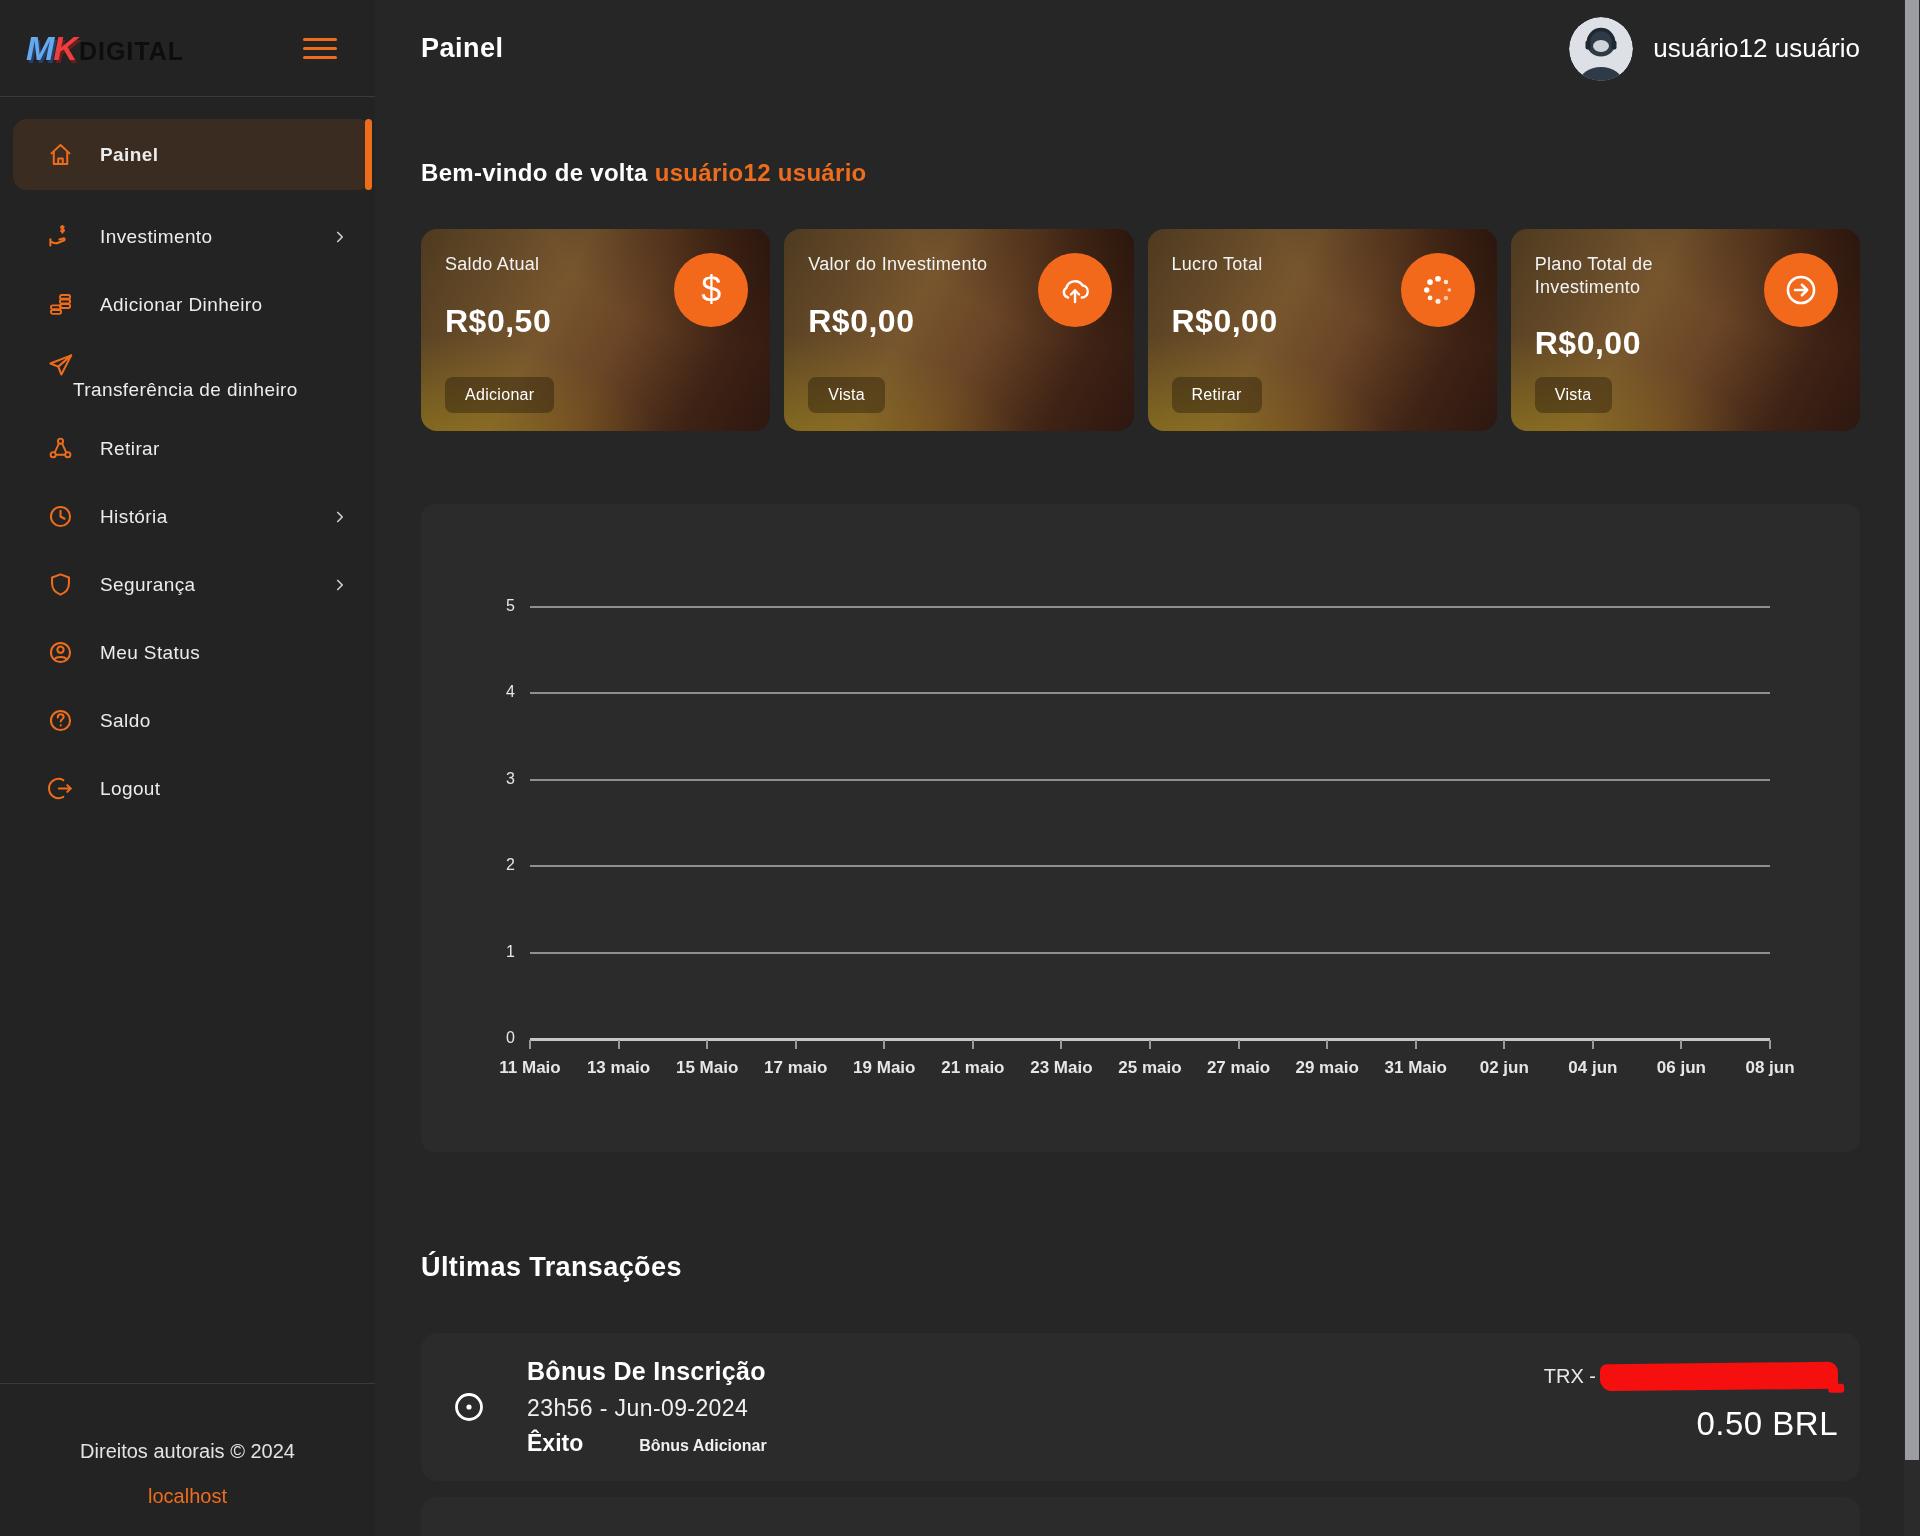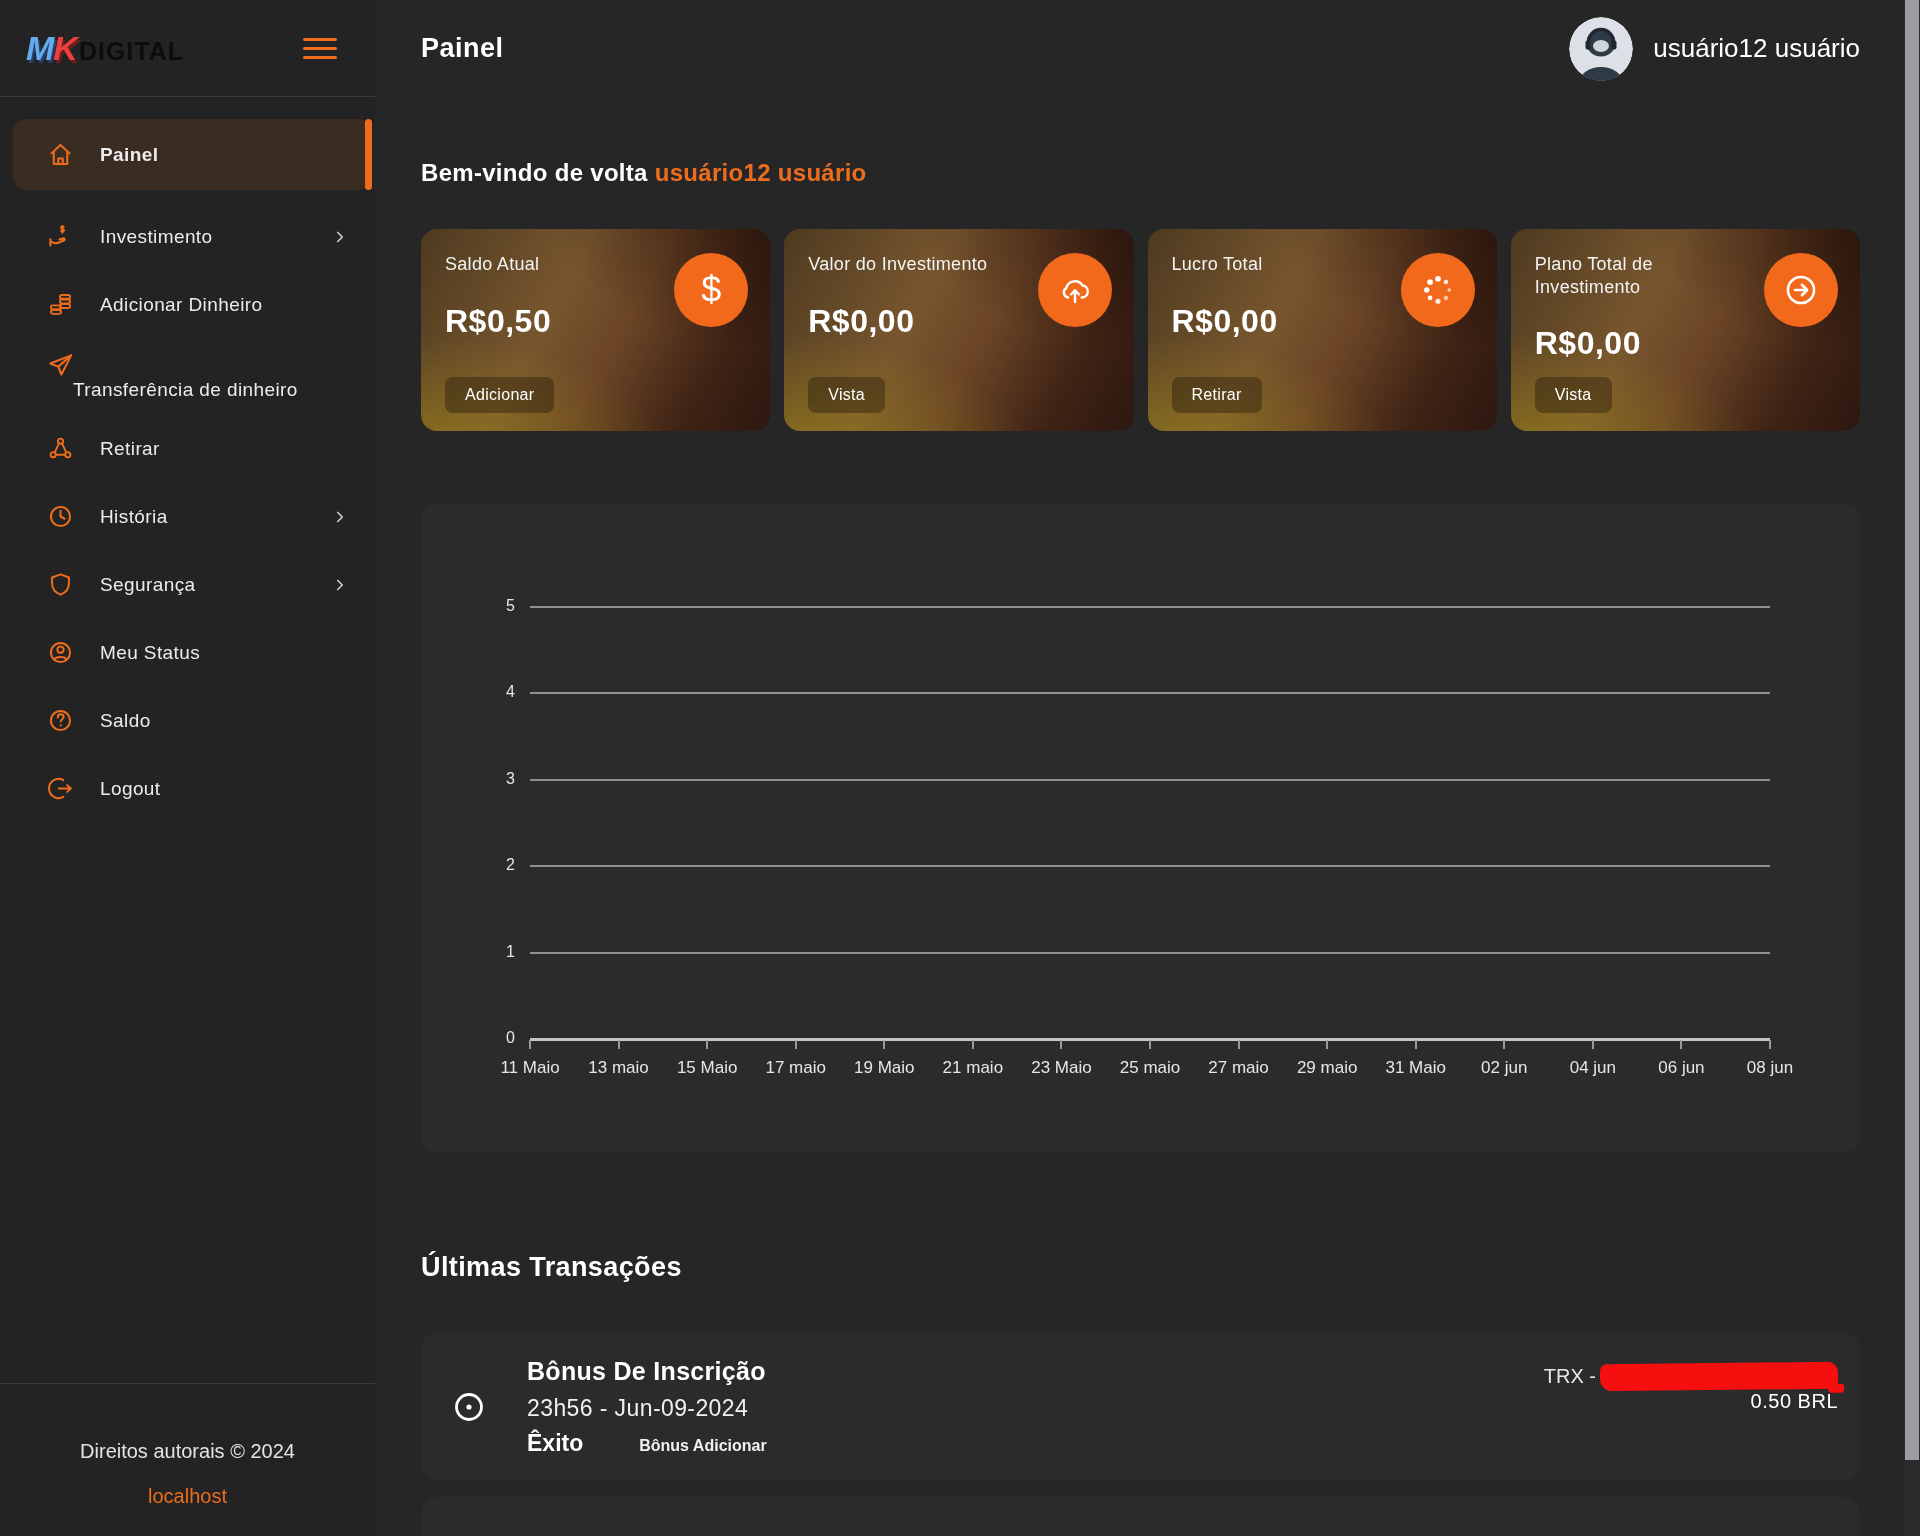--- a/index.html
+++ b/index.html
@@ -80,21 +80,21 @@
     position:absolute; top:24px; right:22px; width:74px; height:74px; border-radius:50%;
     background:#f2691c; display:flex; align-items:center; justify-content:center; color:#fff;
   }
   .card-ico svg { width:36px; height:36px; display:block; }
   .card-ico .dollar-glyph { font-size:36px; font-weight:400; color:#fff; }
   
   .chart-card { margin-top:73px; height:648px; background:#2b2b2b; border-radius:14px; }
   .chart-body { display:flex; padding:102px 90px 0 60px; }
   .y-col { width:34px; position:relative; height:432px; margin-right:15px; flex:0 0 34px; }
   .y-lab { position:absolute; right:0; transform:translateY(-50%); font-size:16px; color:#e6e6e6; }
-  .plot { flex:1; position:relative; height:547px; }
+  .plot { flex:1; position:relative; height:547px;font-weight:bold; }
   .gridline { position:absolute; left:0; right:0; height:2px; background:#8f8f8f; }
   .gridline.axis { height:3px; background:#c6c6c6; }
   .x-tick { position:absolute; top:434px; width:2px; height:9px; background:#9a9a9a; transform:translateX(-50%); }
   .x-lab { position:absolute; top:452px; transform:translateX(-50%); font-size:17px; color:#e6e6e6; white-space:nowrap; }
   
   .tx-heading { margin-top:100px; font-size:27px; font-weight:700; letter-spacing:.4px; }
   .tx-card {
     margin-top:50px; height:148px; background:#2b2b2b; border-radius:16px;
     display:flex; align-items:center; position:relative; cursor:pointer;
   }
@@ -110,21 +110,21 @@
   .tx-method-row { display:flex; align-items:center; justify-content:flex-end; }
   .tx-method { font-size:20px; color:#e8e8e8; margin-right:4px; }
   .redaction {
     width:238px; height:27px; background:#f60f0f;
     border-radius:7px 10px 5px 12px; transform:rotate(-.6deg); position:relative;
   }
   .redaction::after {
     content:""; position:absolute; right:-6px; bottom:-4px; width:16px; height:9px;
     background:#f60f0f; border-radius:3px;
   }
-  .tx-amount { font-size:20px; color:#fff; letter-spacing:.5px; }
+  .tx-amount { margin-top:15px; font-size:33px; color:#fff; letter-spacing:.5px; }
   .tx-card.partial { margin-top:16px; height:60px; }
   
   .scrollbar { position:fixed; top:0; right:0; width:16px; height:100%; background:#2b2b2b; z-index:10; }
   .scroll-thumb { position:absolute; top:0; left:1px; right:1px; height:1460px; background:#9b9da3; }
 </style>
 </head>
 <body>
 
 <aside class="sidebar">
   <div class="sidebar-header">

